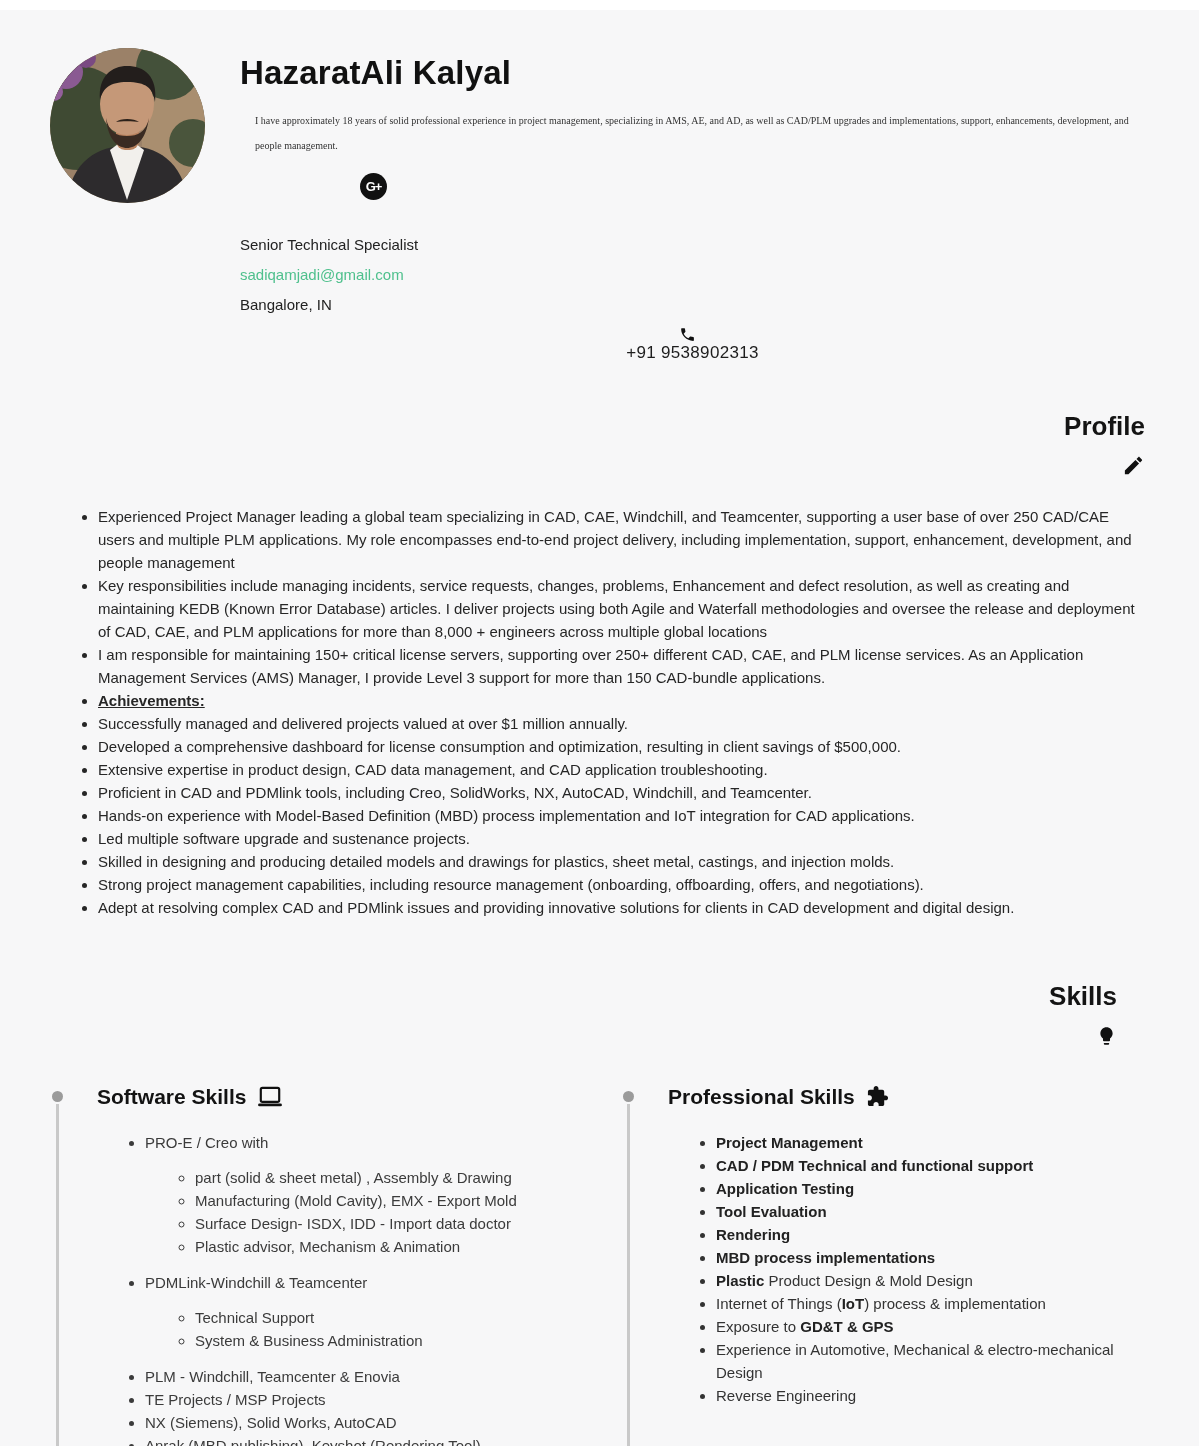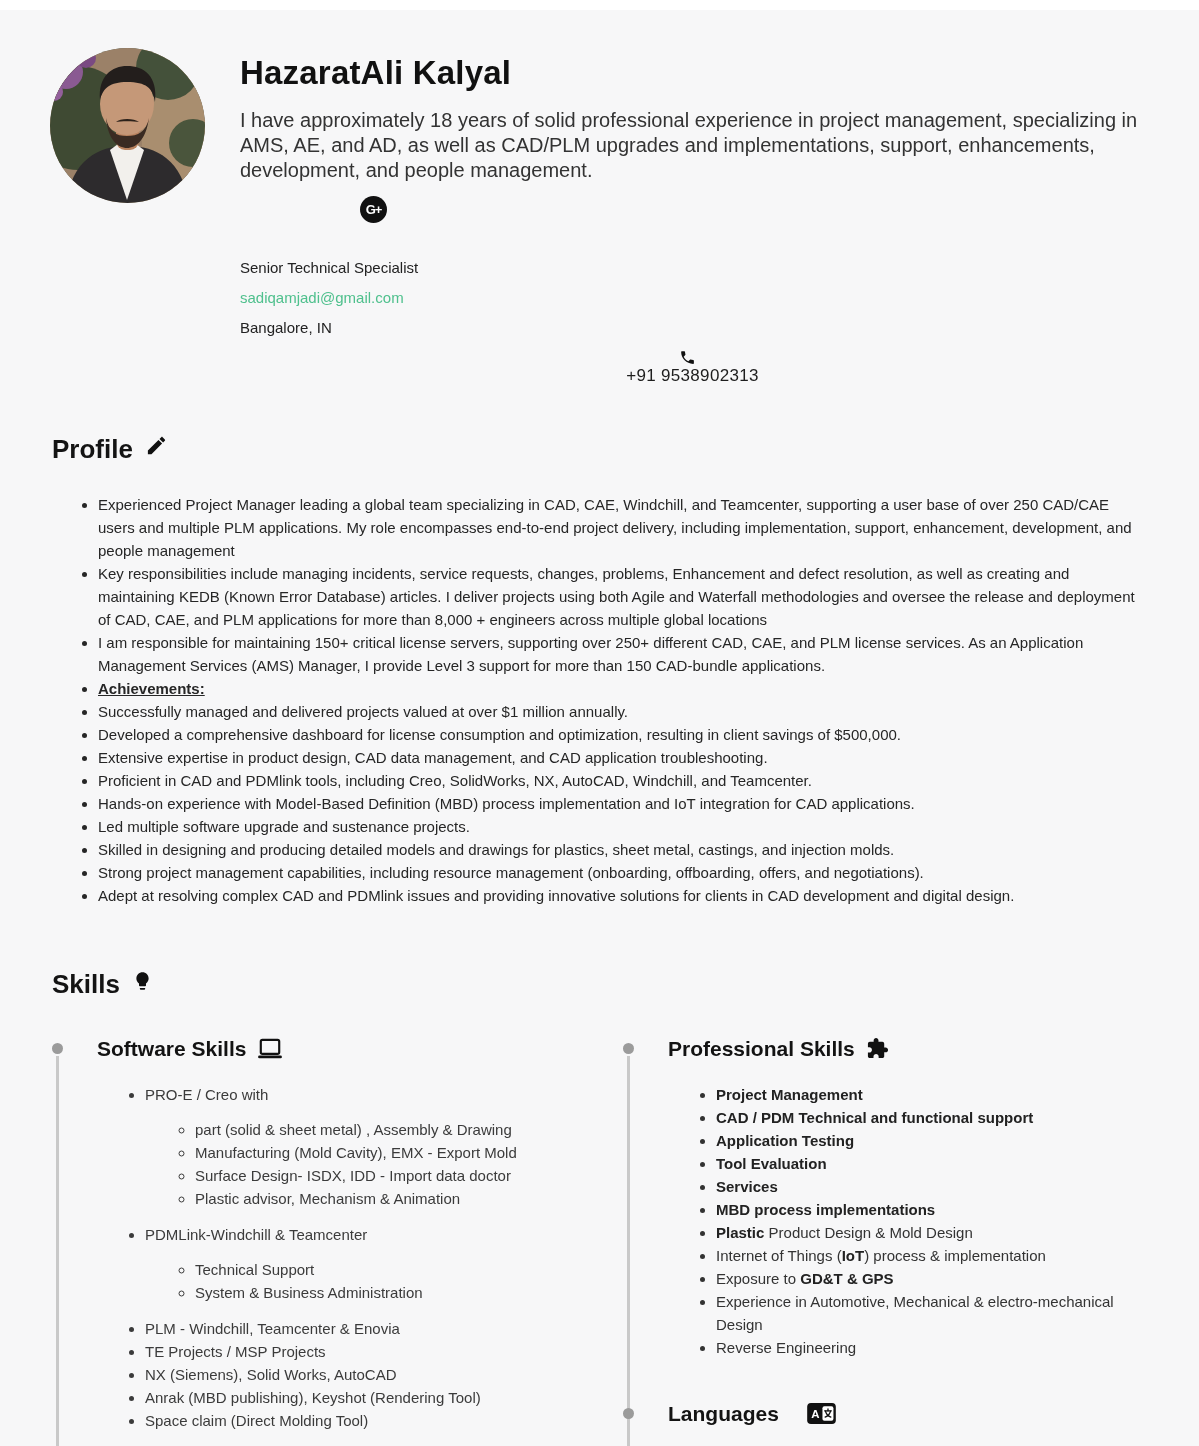--- a/index.html
+++ b/index.html
@@ -9,33 +9,33 @@
     font-family:"Liberation Sans","DejaVu Sans",sans-serif;
     color:#2c2c2c;
   }
   .topstrip{height:10px;background:#ffffff;}
 
   
   .header{display:flex;padding:38px 54px 0 50px;}
   .avatar{width:155px;height:155px;border-radius:50%;overflow:hidden;flex:none;background:#6b6b5a;}
   .header-text{margin-left:35px;flex:1;min-width:0;}
   h1.name{margin:6px 0 16px;font-size:33px;line-height:38px;font-weight:700;color:#111;letter-spacing:.2px;}
-  .summary p{margin:0;font-size:20px;line-height:25px;color:#333;}
+  .summary p{margin:15px;font-size:10px;line-height:25px;color:#333;font-family:Liberation Serif, serif;}
   .social{margin:13px 0 0 120px;}
   .gplus{width:27px;height:27px;border-radius:50%;background:#111;color:#fff;
          font-size:13px;font-weight:700;display:flex;align-items:center;justify-content:center;
          letter-spacing:-1px;cursor:pointer;}
   .contact{margin-top:36px;font-size:15px;color:#222;}
   .contact .row{margin-bottom:13px;line-height:17px;}
   .email{color:#4fc08d;text-decoration:none;cursor:pointer;}
   .phone-row{display:flex;align-items:center;font-size:17px;color:#1e1e1e;letter-spacing:.3px;cursor:pointer;text-decoration:none;flex-direction:column;}
   .phone-row svg{margin-right:10px;}
 
   
-  .section-h{display:flex;align-items:flex-start;gap:12px;font-size:26px;font-weight:700;color:#141414;margin:0;}
+  .section-h{display:flex;align-items:flex-end;gap:12px;font-size:26px;font-weight:700;color:#141414;margin:0;flex-direction:column;}
   .section-h svg{flex:none;}
 
   .profile-section{padding:48px 54px 0 52px;}
   ul.profile-list{margin:28px 0 0;padding-left:46px;}
   ul.profile-list li{font-size:15px;line-height:23px;color:#262626;}
   ul.profile-list li.u{font-weight:700;text-decoration:underline;}
 
   
   .skills-section{padding:62px 82px 0 52px;}
   .cols{display:flex;margin-top:36px;}
@@ -189,21 +189,21 @@
           <span>Professional Skills</span>
           <svg width="23" height="23" viewBox="0 0 24 24">
             <path fill="#111" d="M20.5 11H19V7c0-1.1-.9-2-2-2h-4V3.5C13 2.12 11.88 1 10.5 1S8 2.12 8 3.5V5H4c-1.1 0-1.99.9-1.99 2v3.8H3.5c1.49 0 2.7 1.21 2.7 2.7s-1.21 2.7-2.7 2.7H2V20c0 1.1.9 2 2 2h3.8v-1.5c0-1.49 1.21-2.7 2.7-2.7 1.49 0 2.7 1.21 2.7 2.7V22H17c1.1 0 2-.9 2-2v-4h1.5c1.38 0 2.5-1.12 2.5-2.5S21.88 11 20.5 11z"></path>
           </svg>
         </h3>
         <ul class="professional-list">
             <li><span class="b">Project Management</span></li>
             <li><span class="b">CAD / PDM Technical and functional support</span></li>
             <li><span class="b">Application Testing</span></li>
             <li><span class="b">Tool Evaluation</span></li>
-            <li><span class="b">Services</span></li>
+            <li><span class="b">Rendering</span></li>
             <li><span class="b">MBD process implementations</span></li>
             <li><span class="b">Plastic</span><span> Product Design &amp; Mold Design</span></li>
             <li><span>Internet of Things (</span><span class="b">IoT</span><span>) process &amp; implementation</span></li>
             <li><span>Exposure to </span><span class="b">GD&amp;T &amp; GPS</span></li>
             <li><span>Experience in Automotive, Mechanical &amp; electro-mechanical Design</span></li>
             <li><span>Reverse Engineering</span></li>
           </ul>
 
         <h3 class="sub-h lang-h">
           <span>Languages</span>

